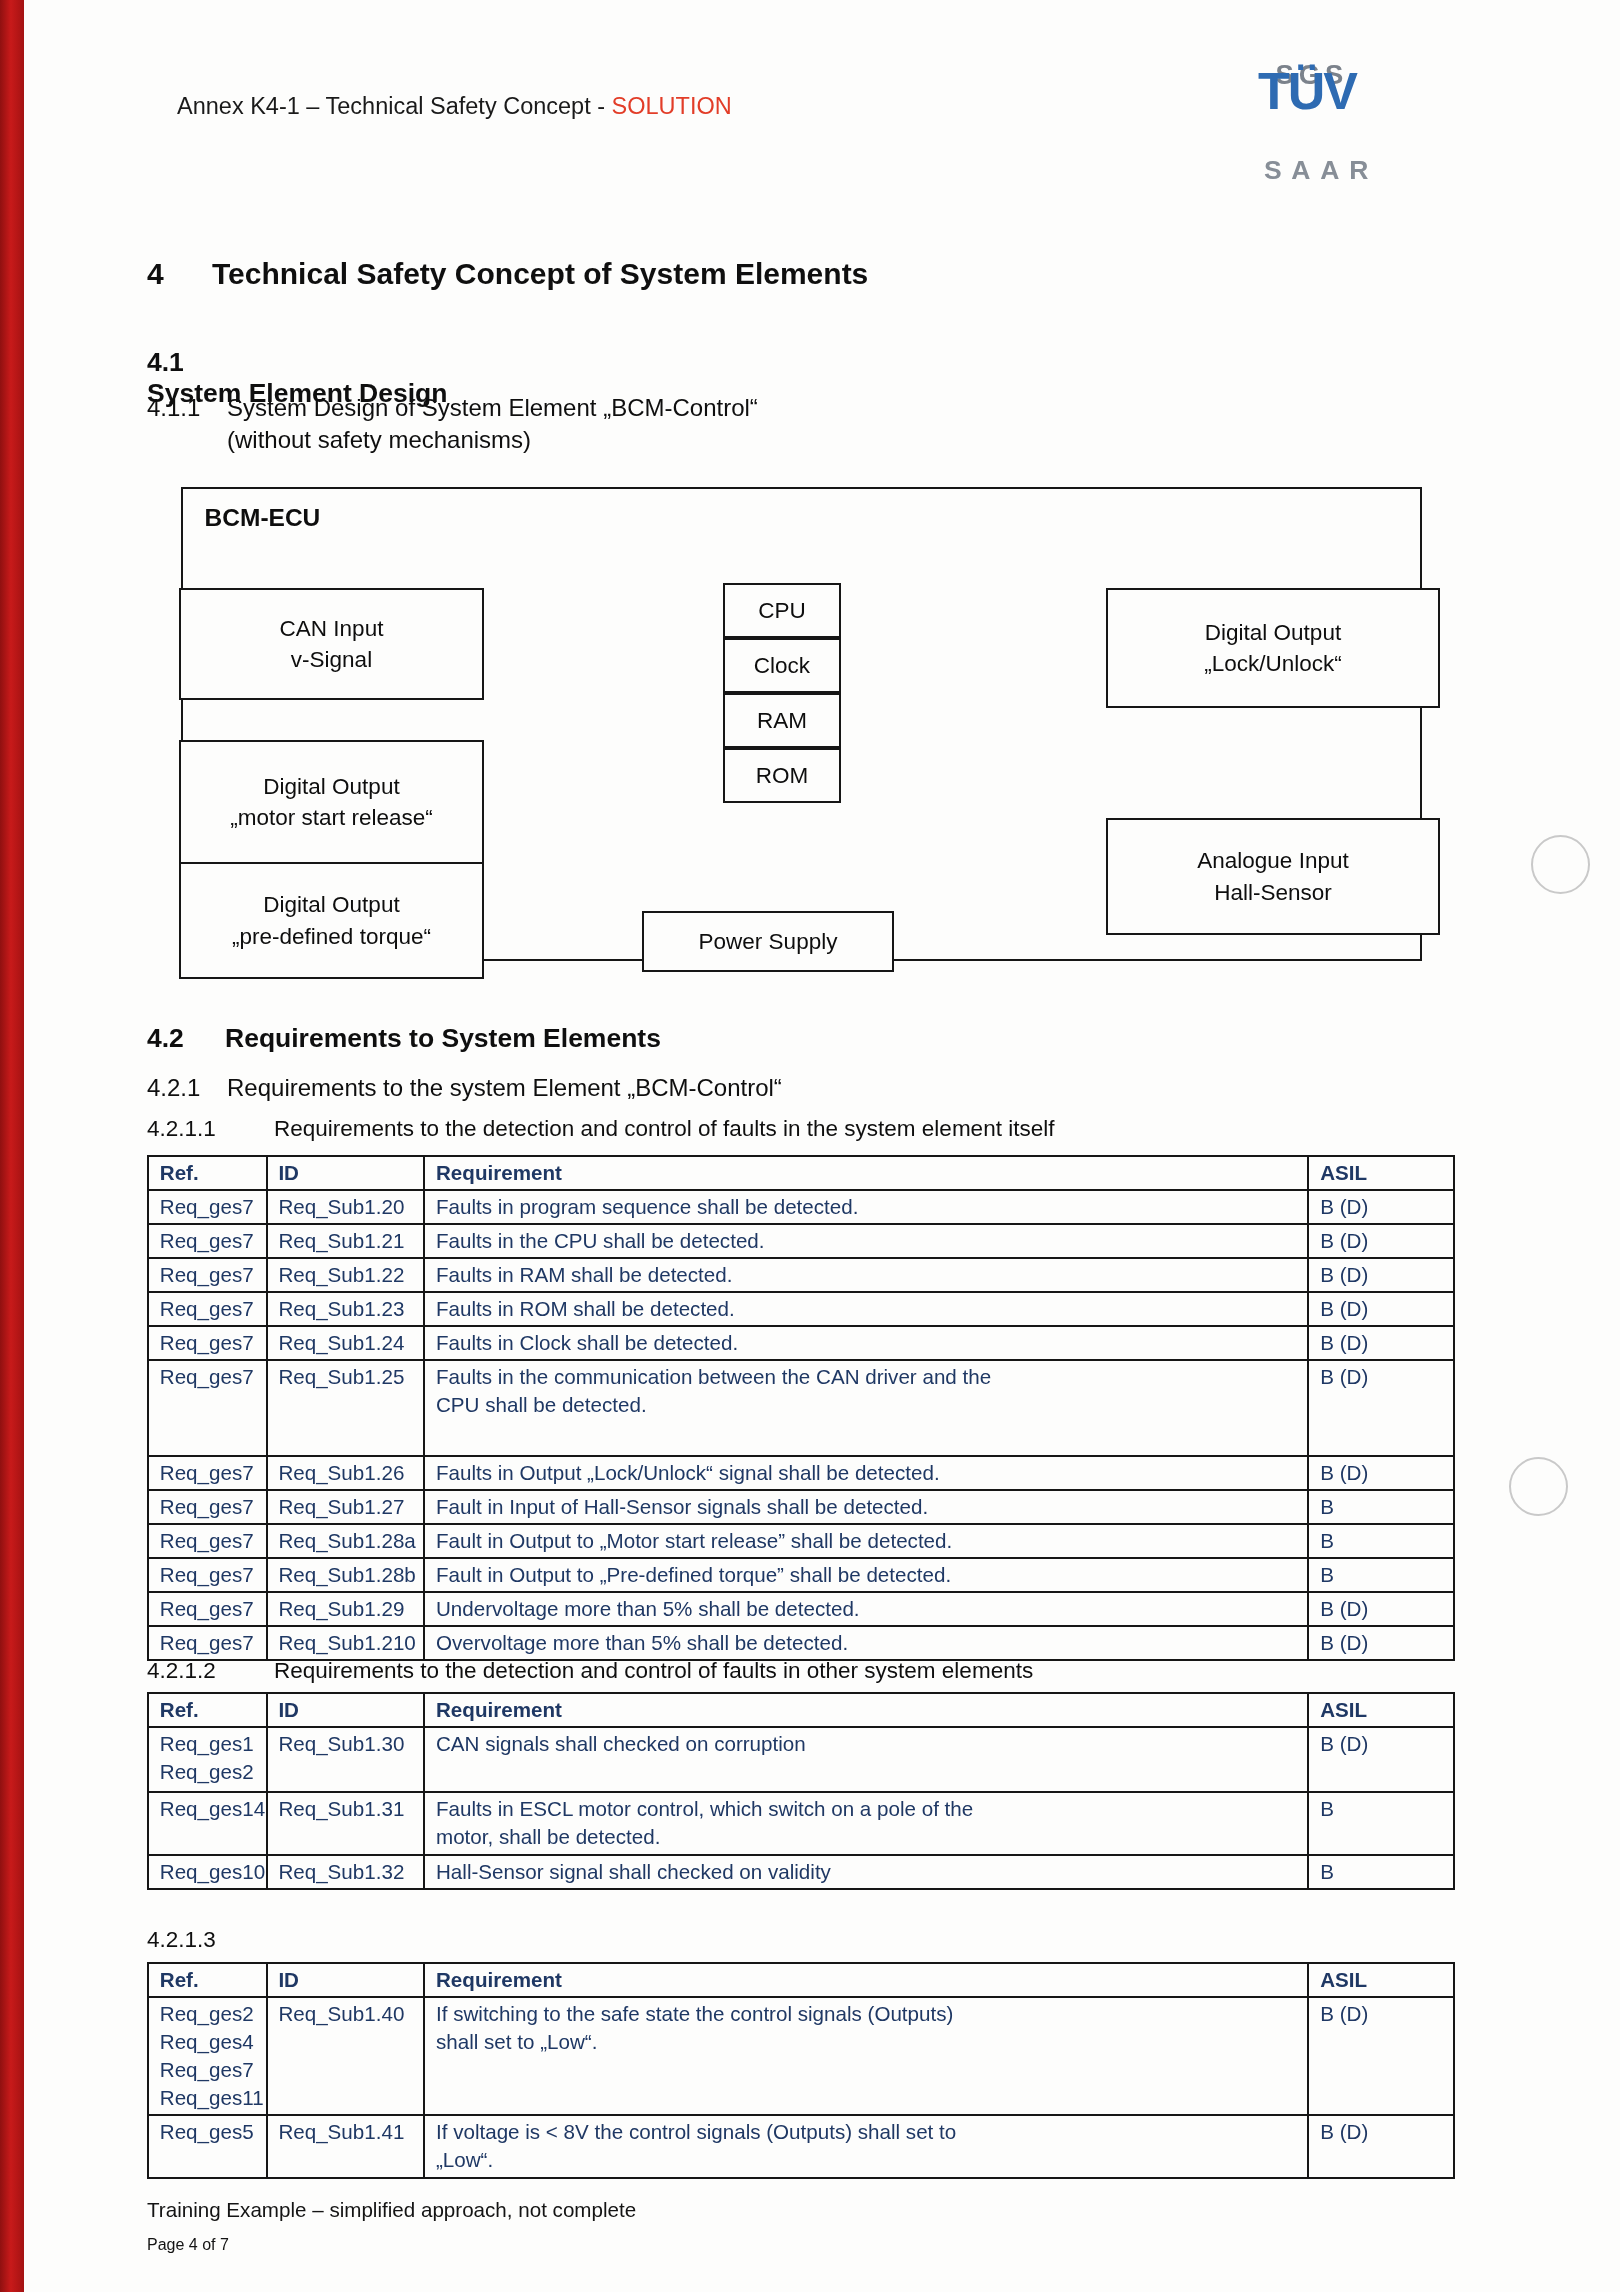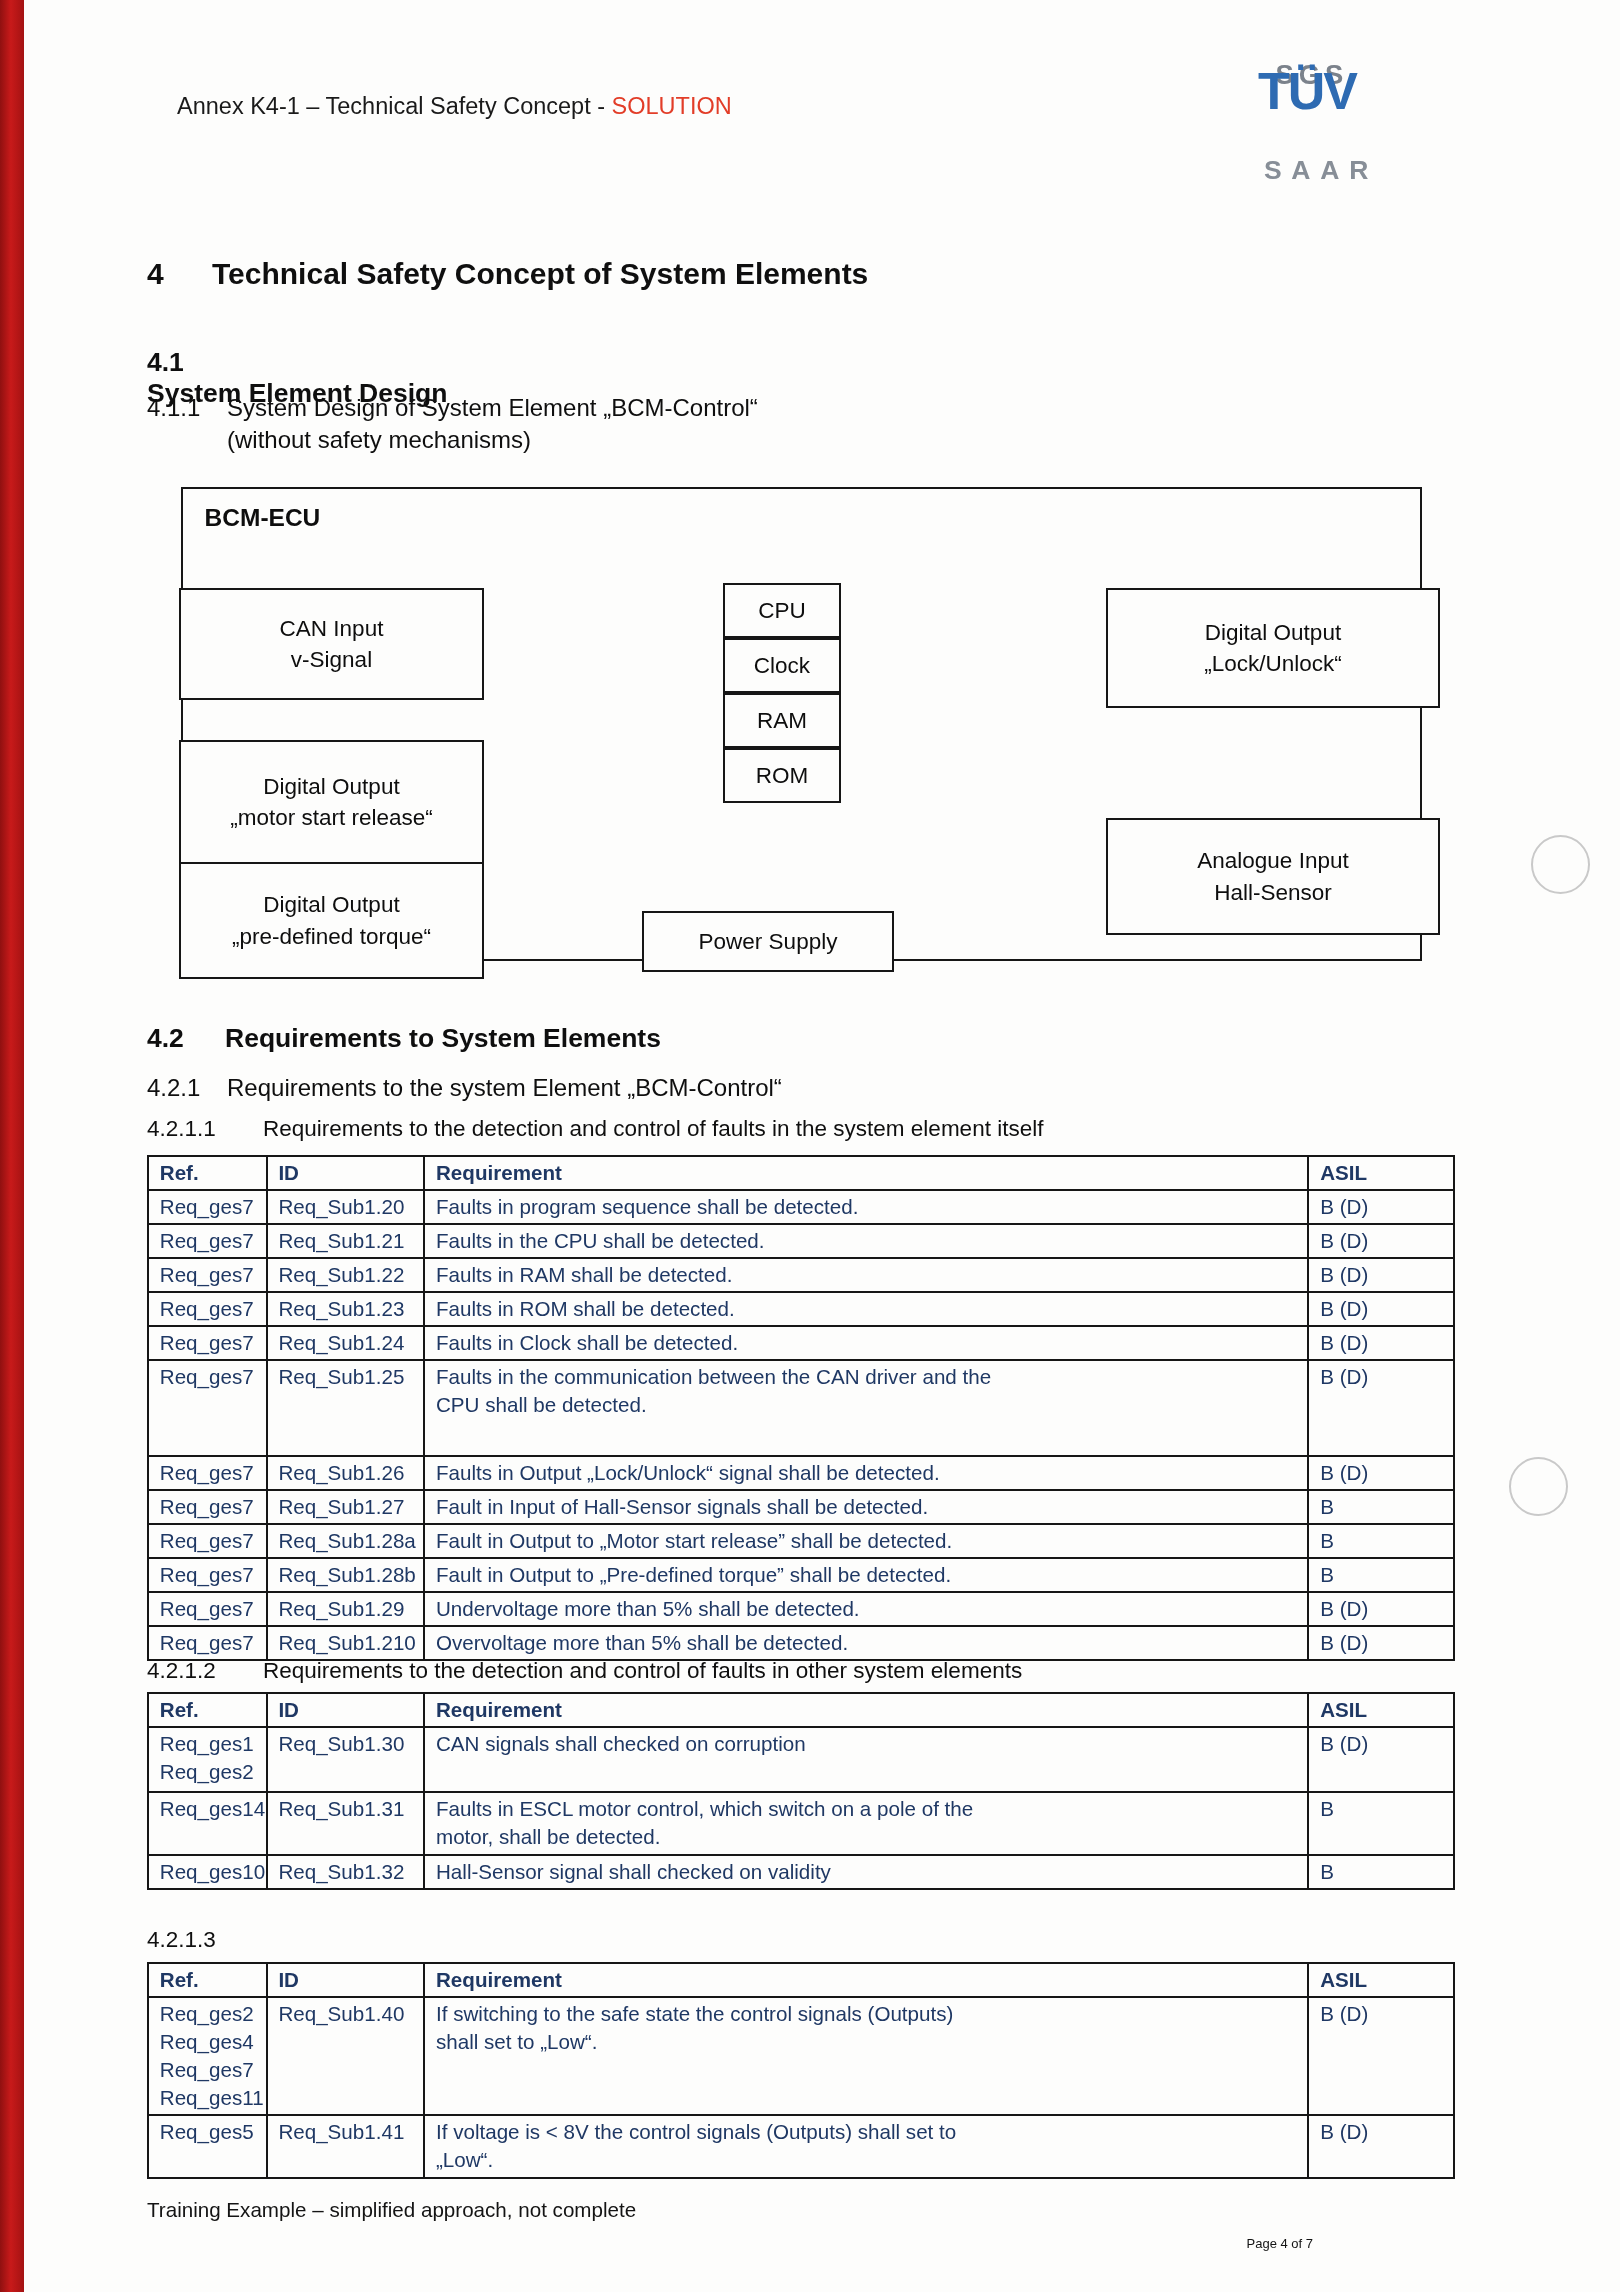--- a/index.html
+++ b/index.html
@@ -21,21 +21,21 @@
   
   .h{position:absolute;left:147px;display:flex;align-items:flex-start;color:#0f0f0f;}
   .h .num{flex:0 0 auto;display:inline-block;}
   .h .ttl{white-space:pre-line;}
   .h1{top:257px;font-size:30px;font-weight:bold;}
   .h1 .num{width:65px;}
   .h2{font-size:26.5px;font-weight:bold;}
   .h2 .num{width:78px;}
   .h3{font-size:24px;font-weight:normal;line-height:1.32;}
   .h3 .num{width:80px;}
-  .h4{font-size:22.5px;font-weight:normal;}
+  .h4{font-size:22.5px;font-weight:normal;gap:11px;}
   .h4 .num{width:116px;}
   .h2a{top:347px;flex-direction:column;} .h3a{top:392px;}
   .h2b{top:1023px;} .h3b{top:1072px;}
   .h4a{top:1116px;} .h4b{top:1658px;} .h4c{top:1927px;}
   
   .diagram{position:absolute;left:147px;top:477px;width:1308px;height:506px;}
   .outer{position:absolute;left:34px;top:9.8px;width:1237px;height:470px;border:2.9px solid #161616;background:transparent;}
   .bcm-label{position:absolute;left:21.6px;top:15.7px;font-size:24.5px;font-weight:bold;color:#0e0e0e;}
   .dbox{position:absolute;border:2.9px solid #161616;background:#fdfdfc;
     display:flex;align-items:center;justify-content:center;text-align:center;
@@ -59,21 +59,21 @@
   table.req th{font-weight:bold;}
   .c0,.w0{width:98px;} .c1,.w1{width:137px;} .c3,.w3{width:125px;}
   #table-0{top:1155px;} #table-1{top:1692px;} #table-2{top:1962px;}
   #table-0 tbody tr:nth-child(6) td{height:90px;}
   #table-1 tbody tr:nth-child(1) td{height:59px;}
   #table-1 tbody tr:nth-child(2) td{height:57px;}
   #table-2 tbody tr:nth-child(1) td{height:110px;}
   #table-2 tbody tr:nth-child(2) td{height:57px;}
   
   .foot-note{position:absolute;left:147px;top:2198px;font-size:20.6px;color:#141414;}
-  .foot-page{position:absolute;left:147px;top:2236px;width:1166px;text-align:right;font-size:13px;color:#141414;}
+  .foot-page{position:absolute;left:147px;top:2236px;width:1166px;text-align:left;font-size:16px;color:#141414;}
   
   .hole{position:absolute;width:55px;height:55px;border:2px solid #c9c9c9;border-radius:50%;background:transparent;}
   .hole1{left:1531px;top:835px;}
   .hole2{left:1509px;top:1457px;}
 </style>
 </head>
 <body>
 
 <div class="page">
 

